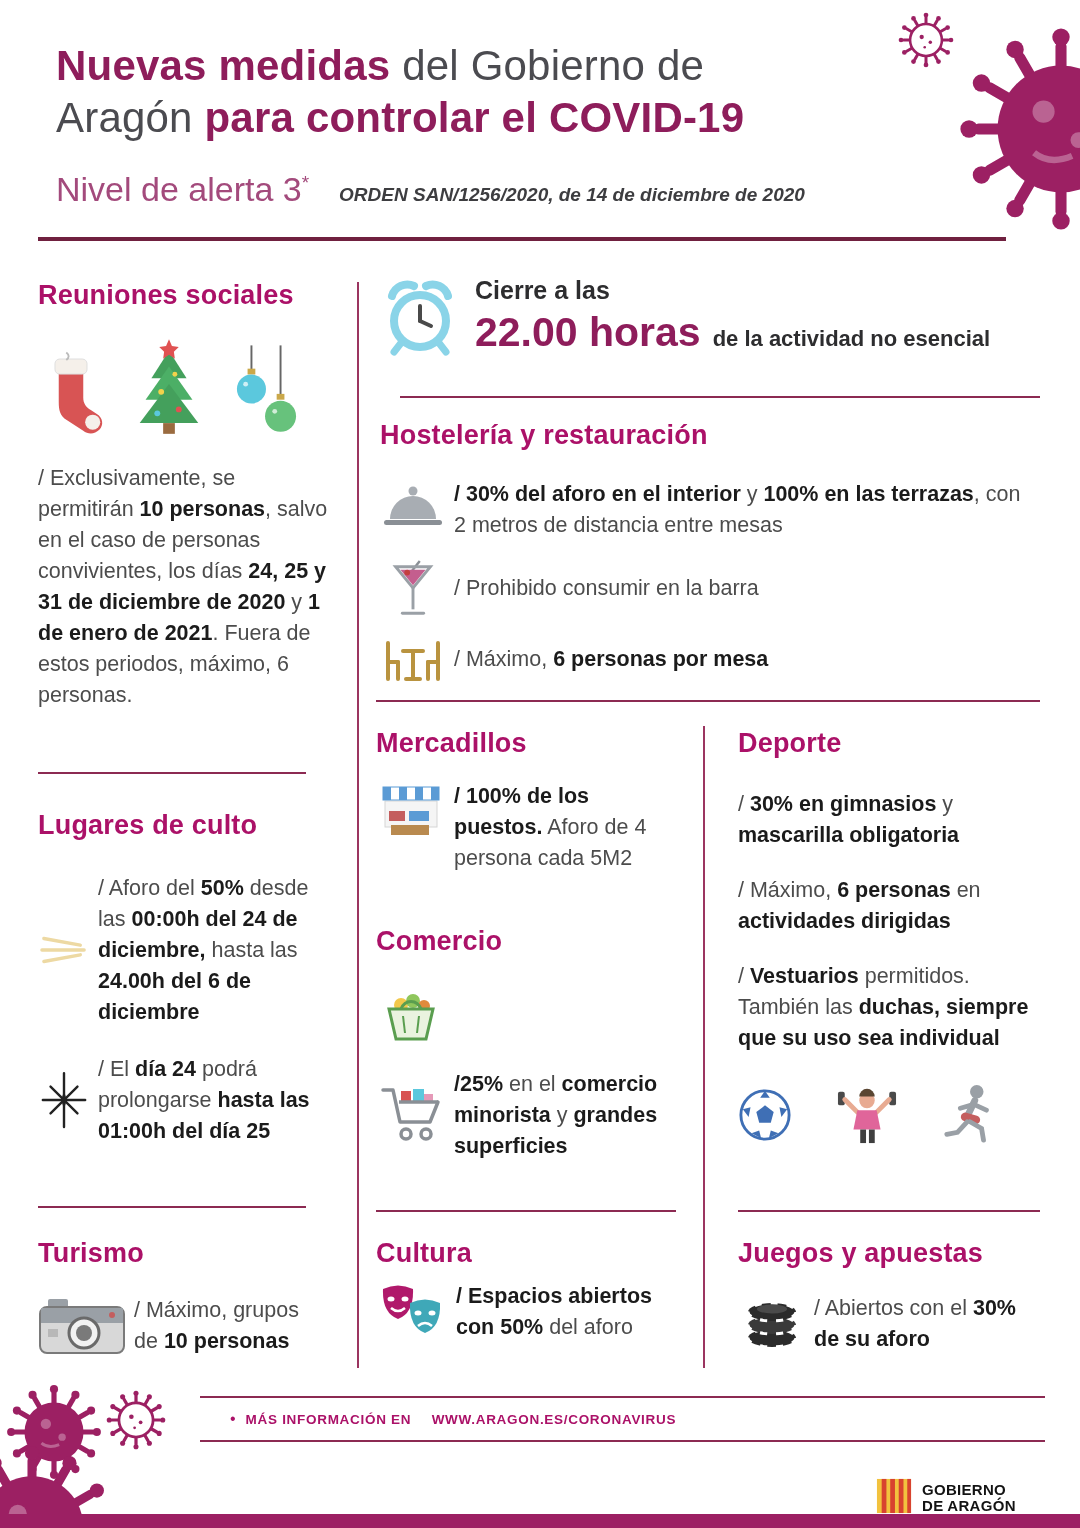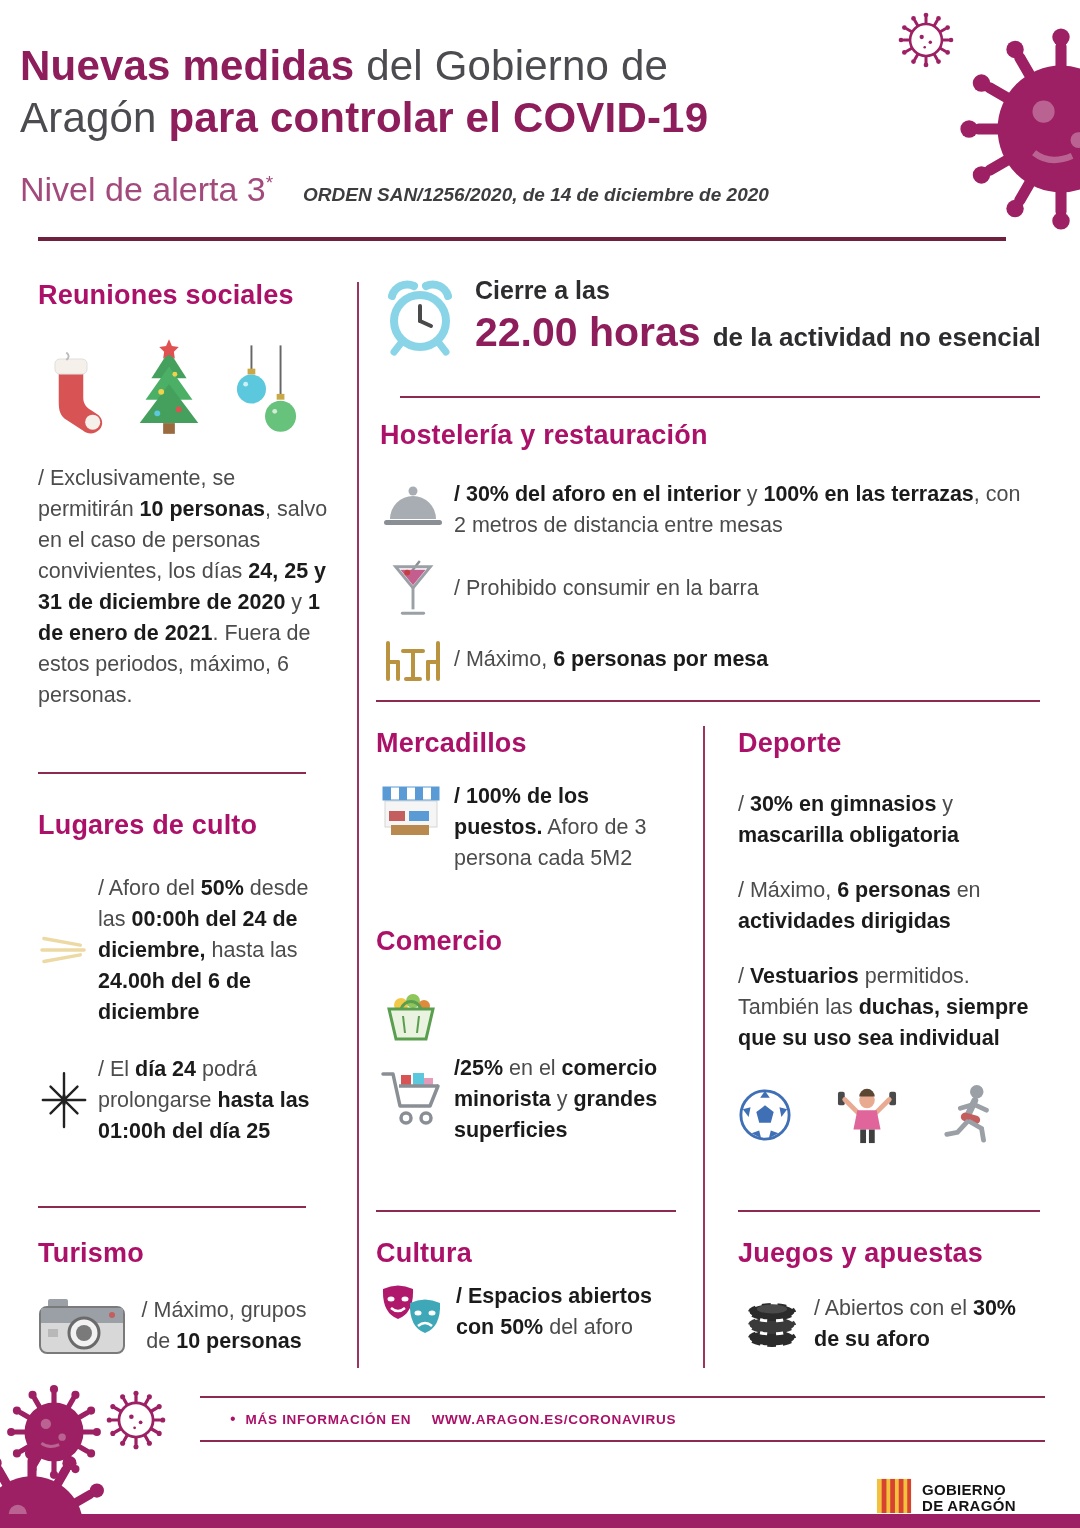--- a/index.html
+++ b/index.html
@@ -30,21 +30,21 @@
 
   .item { display:flex; gap:8px; align-items:flex-start; }
   .item .icn { flex:0 0 auto; display:flex; justify-content:center; }
   .item.vcenter { align-items:center; }
 
   
   .cierre { display:flex; gap:15px; align-items:flex-start; }
   .c1 { font-size:25px; font-weight:700; color:#2d2d2f; }
   .c2 { display:flex; align-items:baseline; margin-top:4px; }
   .c2 .big { font-size:41px; font-weight:700; color:#8e1d5b; }
-  .c2 .rest { font-size:26px; font-weight:700; color:#2d2d2f; margin-left:12px; }
+  .c2 .rest { font-size:22px; font-weight:700; color:#2d2d2f; margin-left:12px; }
 
   .hx-item { margin-top:18px; }
   .hx-item .icn { width:66px; }
 
   .sport-icons { display:flex; gap:44px; align-items:center; margin-top:30px; }
 
   
   .finfo { border-top:2px solid #8c2a52; border-bottom:2px solid #8c2a52; padding:12px 0 12px 30px; display:flex; gap:10px; align-items:center; }
   .finfo .dot { color:#ab1168; font-size:16px; }
   .ftext { font-size:13.5px; letter-spacing:.7px; color:#ab1168; font-weight:600; }
@@ -109,21 +109,21 @@
 
 <div class="page">
 
   <svg class="virus abs" style="left:898px; top:12px; width:56px; height:56px;" viewBox="0 0 130 130">
       <use href="#virus-outline"></use>
     </svg>
   <svg class="virus abs" style="left:958px; top:26px; width:206px; height:206px;" viewBox="0 0 130 130">
       <use href="#virus-solid"></use>
     </svg>
 
-  <header class="abs" style="left:20px; top:40px; width:870px;">
+  <header class="abs" style="left:56px; top:40px; width:870px;">
     <h1 class="title">
       <span class="title-line" data-bind-rich="header.title_line1"><span class="b">Nuevas medidas</span><span> del Gobierno de</span></span>
       <span class="title-line" data-bind-rich="header.title_line2"><span>Aragón </span><span class="b">para controlar el COVID-19</span></span>
     </h1>
     <div class="alert-row">
       <span class="alert"><span data-bind="header.alert_level">Nivel de alerta 3</span><sup data-bind="header.alert_asterisk">*</sup></span>
       <span class="order" data-bind="header.order_ref">ORDEN SAN/1256/2020, de 14 de diciembre de 2020</span>
     </div>
   </header>
   <div class="abs rule-top" style="left:38px; top:237px; width:968px;"></div>
@@ -212,21 +212,21 @@
         <svg width="88" height="62" viewBox="0 0 88 62">
           <rect x="10" y="4" width="20" height="10" rx="2" fill="#9aa0a6"></rect>
           <rect x="2" y="12" width="84" height="46" rx="7" fill="#d8d8d8" stroke="#7a7a7a" stroke-width="2"></rect>
           <rect x="3" y="13" width="82" height="15" fill="#9aa0a6"></rect>
           <circle cx="46" cy="38" r="15" fill="#f2f2f2" stroke="#6a6a6a" stroke-width="3"></circle>
           <circle cx="46" cy="38" r="8" fill="#7a7a7a"></circle>
           <circle cx="74" cy="20" r="3" fill="#c45e5e"></circle>
           <rect x="10" y="34" width="10" height="8" fill="#b8b8b8"></rect>
         </svg>
       </span>
-      <p class="item-text" style="width:180px;text-align:center;" data-bind-rich="sections.turismo.items.0"><span>/ Máximo, grupos de </span><span class="b">10 personas</span></p>
+      <p class="item-text" style="width:180px;" data-bind-rich="sections.turismo.items.0"><span>/ Máximo, grupos de </span><span class="b">10 personas</span></p>
     </div>
   </section>
 
   <section class="abs cierre" style="left:380px; top:276px; width:666px;">
     <span class="icn">
       <svg width="80" height="80" viewBox="0 0 80 80">
         <path d="M12 20 A16 16 0 0 1 34 10" fill="none" stroke="#8ad4e8" stroke-width="8" stroke-linecap="round"></path>
         <path d="M46 10 A16 16 0 0 1 68 20" fill="none" stroke="#8ad4e8" stroke-width="8" stroke-linecap="round"></path>
         <circle cx="40" cy="45" r="26" fill="#fff" stroke="#8ad4e8" stroke-width="8"></circle>
         <line x1="40" y1="45" x2="40" y2="30" stroke="#4a4a4a" stroke-width="4" stroke-linecap="round"></line>
@@ -302,40 +302,40 @@
           <rect x="4" y="6" width="56" height="13" fill="#fff" stroke="#5b9bd5"></rect>
           <rect x="4" y="6" width="8" height="13" fill="#5b9bd5"></rect>
           <rect x="20" y="6" width="8" height="13" fill="#5b9bd5"></rect>
           <rect x="36" y="6" width="8" height="13" fill="#5b9bd5"></rect>
           <rect x="52" y="6" width="8" height="13" fill="#5b9bd5"></rect>
           <rect x="10" y="30" width="16" height="10" fill="#c45e5e"></rect>
           <rect x="30" y="30" width="20" height="10" fill="#5b9bd5"></rect>
           <rect x="12" y="44" width="38" height="10" fill="#b98a4f"></rect>
         </svg>
       </span>
-      <p class="item-text" style="width:220px;" data-bind-rich="sections.mercadillos.items.0"><span class="b">/ 100% de los puestos.</span><span> Aforo de 3 persona cada 5M2</span></p>
+      <p class="item-text" style="width:220px;" data-bind-rich="sections.mercadillos.items.0"><span class="b">/ 100% de los puestos.</span><span> Aforo de 4 persona cada 5M2</span></p>
     </div>
   </section>
 
   <section class="abs" style="left:376px; top:926px; width:306px;">
     <h2 class="sec" data-bind="sections.comercio.title">Comercio</h2>
     <div class="item vcenter" style="margin-top:28px;">
       <span class="icn" style="width:70px;">
         <svg width="60" height="58" viewBox="0 0 60 58">
           <circle cx="20" cy="20" r="7" fill="#f2c84b"></circle>
           <circle cx="32" cy="16" r="7" fill="#8fc65c"></circle>
           <circle cx="43" cy="21" r="6" fill="#e08a3c"></circle>
           <path d="M8 24 h44 l-7 30 h-30 z" fill="#eaf3df" stroke="#5a9e4f" stroke-width="3"></path>
           <path d="M20 24 a11 13 0 0 1 20 0" fill="none" stroke="#5a9e4f" stroke-width="3"></path>
           <line x1="22" y1="31" x2="24" y2="48" stroke="#5a9e4f" stroke-width="2"></line>
           <line x1="38" y1="31" x2="36" y2="48" stroke="#5a9e4f" stroke-width="2"></line>
         </svg>
       </span>
     </div>
-    <div class="item vcenter" style="margin-top:10px;">
+    <div class="item vcenter" style="margin-top:26px;">
       <span class="icn" style="width:70px;">
         <svg width="64" height="62" viewBox="0 0 64 62">
           <rect x="22" y="7" width="10" height="11" fill="#d85454"></rect>
           <rect x="34" y="5" width="11" height="13" fill="#5bc8dd"></rect>
           <rect x="45" y="10" width="9" height="8" fill="#e59ab8"></rect>
           <path d="M4 6 h10 l7 32 h30 l8 -20" fill="none" stroke="#8a8f95" stroke-width="3.5" stroke-linecap="round" stroke-linejoin="round"></path>
           <line x1="20" y1="18" x2="59" y2="18" stroke="#8a8f95" stroke-width="3.5"></line>
           <circle cx="27" cy="50" r="5" fill="none" stroke="#8a8f95" stroke-width="3.5"></circle>
           <circle cx="47" cy="50" r="5" fill="none" stroke="#8a8f95" stroke-width="3.5"></circle>
         </svg>

